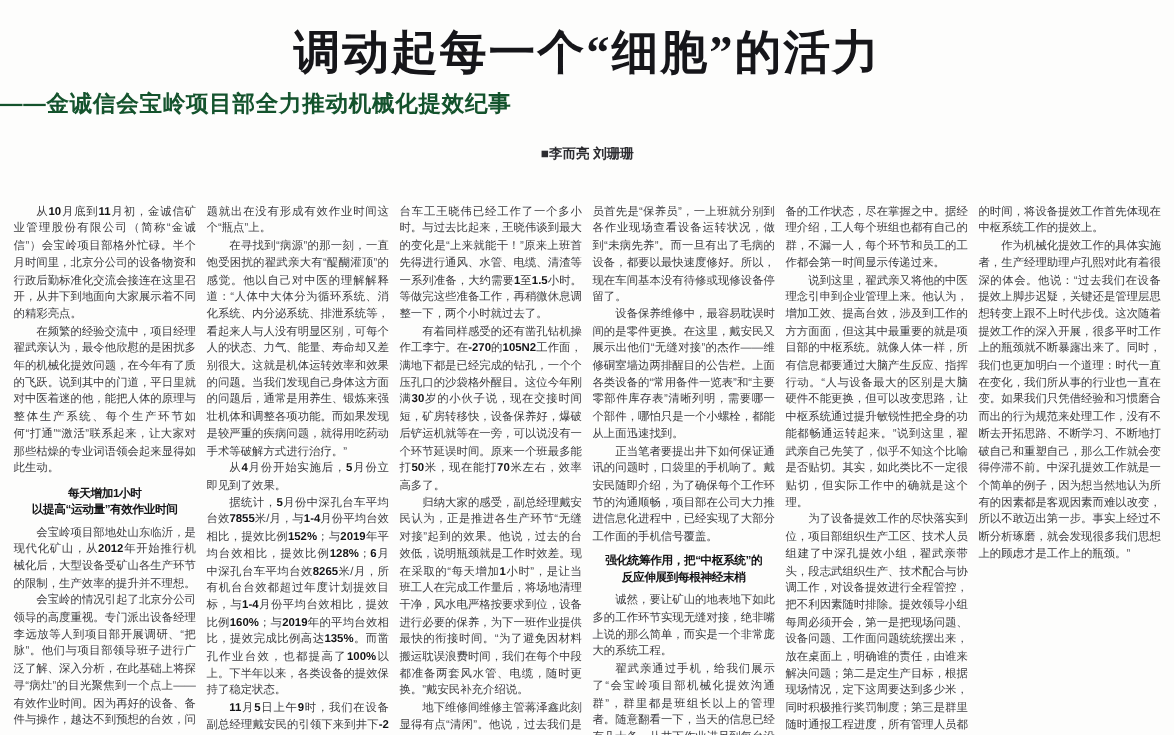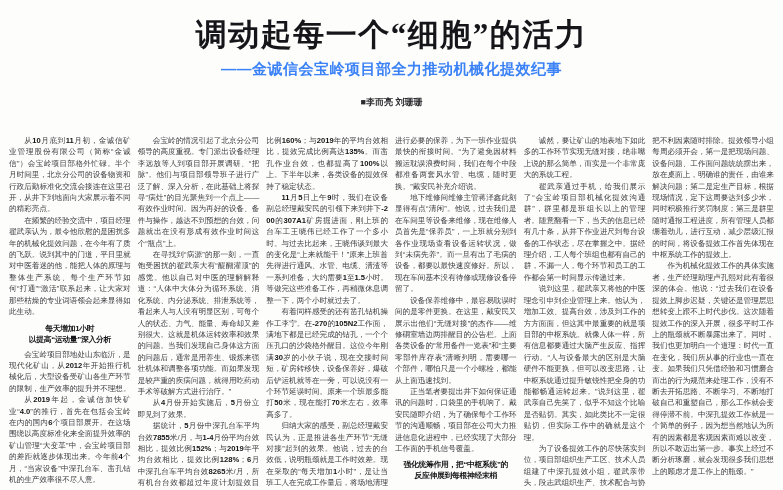--- a/index.html
+++ b/index.html
@@ -1,20 +1,20 @@
 <!DOCTYPE html>
 <html><head>
 <meta charset="utf-8">
 <style>
   html,body{margin:0;padding:0;background:#ffffff;}
   body{width:783px;height:490px;overflow:hidden;font-family:"Liberation Sans",sans-serif;}
   .page{position:relative;width:783px;height:490px;background:#fdfdfc;overflow:hidden;}
   .headline{margin-top:17px;text-align:center;font-family:"Liberation Serif","DejaVu Serif",serif;
     font-weight:bold;font-size:31px;line-height:36px;color:#16161a;letter-spacing:1.5px;}
-  .subhead{margin-top:7px;text-align:center;font-weight:bold;font-size:15px;color:#3b82f6;letter-spacing:0.5px;}
+  .subhead{margin-top:7px;font-weight:bold;font-size:15px;color:#14532d;letter-spacing:0.5px;}
   .byline{margin-top:17px;text-align:center;font-weight:bold;font-size:9px;color:#2c2c30;}
   .body-cols{margin:26px 9px 0 9px;height:366px;column-count:6;column-gap:7px;column-fill:auto;
     overflow:hidden;text-align:justify;font-size:7.6px;line-height:11.4px;color:#3c3c40;}
   .body-cols p{margin:0;text-indent:2em;word-break:break-all;}
   .body-cols p b{color:#141416;font-weight:bold;}
   .sec-h{font-weight:bold;color:#141416;font-size:7.8px;line-height:11px;text-align:center;
     margin:5px 0 4px 0;break-inside:avoid;}
   .sec-h div{white-space:nowrap;letter-spacing:-0.3px;}
 </style>
 </head>
@@ -22,24 +22,23 @@
 
 <div class="page">
   <div class="headline">调动起每一个“细胞”的活力</div>
   <div class="subhead">——金诚信会宝岭项目部全力推动机械化提效纪事</div>
   <div class="byline">■李而亮 刘珊珊</div>
   <div class="body-cols" id="article-body">
       <p>从<b>10</b>月底到<b>11</b>月初，金诚信矿业管理股份有限公司（简称“金诚信”）会宝岭项目部格外忙碌。半个月时间里，北京分公司的设备物资和行政后勤标准化交流会接连在这里召开，从井下到地面向大家展示着不同的精彩亮点。</p>
       <p>在频繁的经验交流中，项目经理翟武亲认为，最令他欣慰的是困扰多年的机械化提效问题，在今年有了质的飞跃。说到其中的门道，平日里就对中医着迷的他，能把人体的原理与整体生产系统、每个生产环节如何“打通”“激活”联系起来，让大家对那些枯燥的专业词语领会起来显得如此生动。</p>
       <div class="sec-h">
         <div>每天增加<b>1</b>小时</div>
-        <div>以提高“运动量”深入分析</div>
+        <div>以提高“运动量”有效作业时间</div>
       </div>
       <p>会宝岭项目部地处山东临沂，是现代化矿山，从<b>2012</b>年开始推行机械化后，大型设备受矿山各生产环节的限制，生产效率的提升并不理想。</p>
-      <p>从<b>2019</b>年起，金诚信加快矿业“<b>4.0</b>”的推行，首先在包括会宝岭在内的国内<b>6</b>个项目部展开。在这场围绕以高度标准化来全面提升效率的矿山管理“大变革”中，会宝岭项目部的差距就逐步体现出来。今年前<b>4</b>个月，“当家设备”中深孔台车、凿孔钻机的生产效率很不尽人意。</p>
       <p>会宝岭的情况引起了北京分公司领导的高度重视。专门派出设备经理李远放等人到项目部开展调研、“把脉”。他们与项目部领导班子进行广泛了解、深入分析，在此基础上将探寻“病灶”的目光聚焦到一个点上——有效作业时间。因为再好的设备、备件与操作，越达不到预想的台效，问题就出在没有形成有效作业时间这个“瓶点”上。</p>
       <p>在寻找到“病源”的那一刻，一直饱受困扰的翟武亲大有“醍醐灌顶”的感觉。他以自己对中医的理解解释道：“人体中大体分为循环系统、消化系统、内分泌系统、排泄系统等，看起来人与人没有明显区别，可每个人的状态、力气、能量、寿命却又差别很大。这就是机体运转效率和效果的问题。当我们发现自己身体这方面的问题后，通常是用养生、锻炼来强壮机体和调整各项功能。而如果发现是较严重的疾病问题，就得用吃药动手术等破解方式进行治疗。”</p>
       <p>从<b>4</b>月份开始实施后，<b>5</b>月份立即见到了效果。</p>
       <p>据统计，<b>5</b>月份中深孔台车平均台效<b>7855</b>米/月，与<b>1</b><b>-4</b>月份平均台效相比，提效比例<b>152%</b>；与<b>2019</b>年平均台效相比，提效比例<b>128%</b>；<b>6</b>月中深孔台车平均台效<b>8265</b>米/月，所有机台台效都超过年度计划提效目标，与<b>1</b><b>-4</b>月份平均台效相比，提效比例<b>160%</b>；与<b>2019</b>年的平均台效相比，提效完成比例高达<b>135%</b>。而凿孔作业台效，也都提高了<b>100%</b>以上。下半年以来，各类设备的提效保持了稳定状态。</p>
       <p><b>11</b>月<b>5</b>日上午<b>9</b>时，我们在设备副总经理戴安民的引领下来到井下<b>-200</b>的<b>307A1</b>矿房掘进面，刚上班的台车工王晓伟已经工作了一个多小时。与过去比起来，王晓伟谈到最大的变化是“上来就能干！”原来上班首先得进行通风、水管、电缆、清渣等一系列准备，大约需要<b>1</b>至<b>1.5</b>小时。等做完这些准备工作，再稍微休息调整一下，两个小时就过去了。</p>
       <p>有着同样感受的还有凿孔钻机操作工李宁。在<b>-270</b>的<b>105N2</b>工作面，满地下都是已经完成的钻孔，一个个压孔口的沙袋格外醒目。这位今年刚满<b>30</b>岁的小伙子说，现在交接时间短，矿房转移快，设备保养好，爆破后铲运机就等在一旁，可以说没有一个环节延误时间。原来一个班最多能打<b>50</b>米，现在能打<b>70</b>米左右，效率高多了。</p>
       <p>归纳大家的感受，副总经理戴安民认为，正是推进各生产环节“无缝对接”起到的效果。他说，过去的台效低，说明瓶颈就是工作时效差。现在采取的“每天增加<b>1</b>小时”，是让当班工人在完成工作量后，将场地清理干净，风水电严格按要求到位，设备进行必要的保养，为下一班作业提供最快的衔接时间。“为了避免因材料搬运耽误浪费时间，我们在每个中段都准备两套风水管、电缆，随时更换。”戴安民补充介绍说。</p>
       <p>地下维修间维修主管蒋泽鑫此刻显得有点“清闲”。他说，过去我们是在车间里等设备来维修，现在维修人员首先是“保养员”，一上班就分别到各作业现场查看设备运转状况，做到“未病先养”。而一旦有出了毛病的设备，都要以最快速度修好。所以，现在车间基本没有待修或现修设备停留了。</p>
       <p>设备保养维修中，最容易耽误时间的是零件更换。在这里，戴安民又展示出他们“无缝对接”的杰作——维修硐室墙边两排醒目的公告栏。上面各类设备的“常用备件一览表”和“主要零部件库存表”清晰列明，需要哪一个部件，哪怕只是一个小螺栓，都能从上面迅速找到。</p>
       <p>正当笔者要提出井下如何保证通讯的问题时，口袋里的手机响了。戴安民随即介绍，为了确保每个工作环节的沟通顺畅，项目部在公司大力推进信息化进程中，已经实现了大部分工作面的手机信号覆盖。</p>

